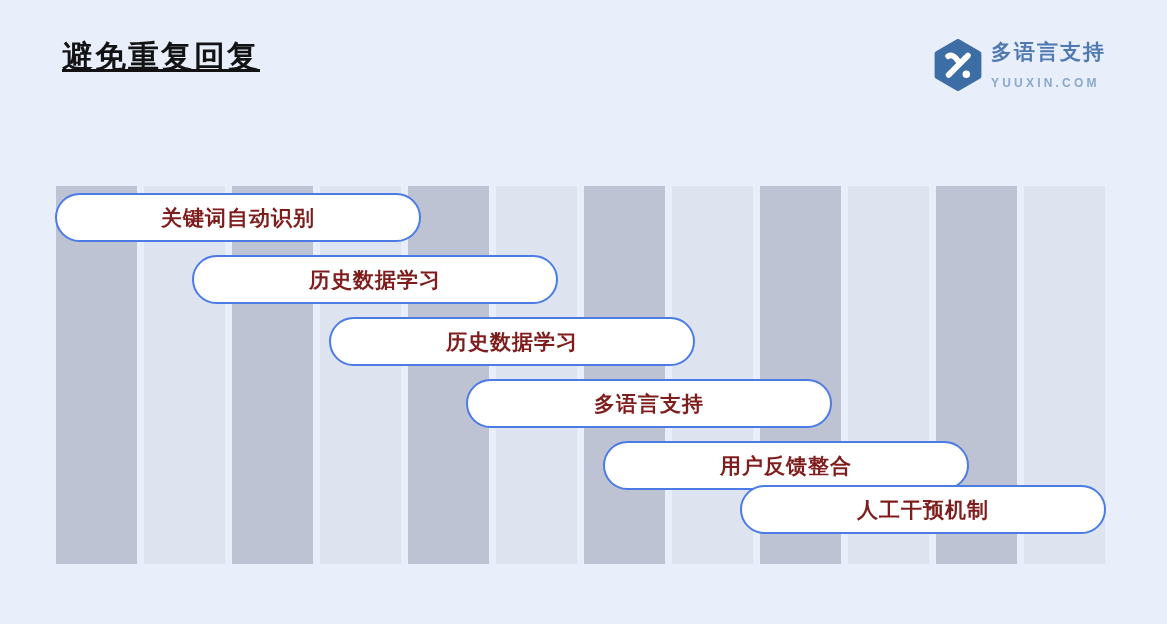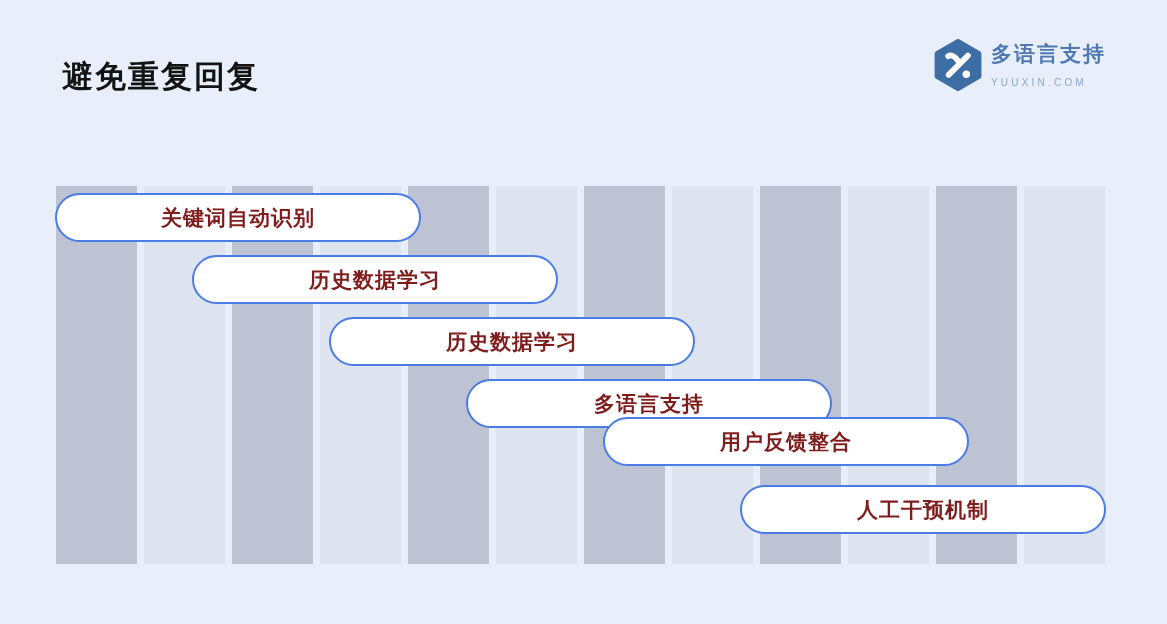--- a/index.html
+++ b/index.html
@@ -12,45 +12,46 @@
   .page {
     position: relative;
     width: 1167px;
     height: 624px;
     background: #e9eefb;
   }
   
   .page-title {
     position: absolute;
     left: 62px;
-    top: 56px;
+    top: 36px;
     font-size: 31px;
     font-weight: bold;
     letter-spacing: 2px;
     color: #131313;
+    text-decoration: underline;
   }
   .brand {
     position: absolute;
     left: 933px;
     top: 39px;
     display: flex;
     align-items: center;
   }
   .brand-icon { width: 50px; height: 52px; display: block; }
   .brand-text { margin-left: 8px; }
   .brand-name {
     font-size: 21px;
     font-weight: bold;
     color: #4e79b2;
     letter-spacing: 2px;
     line-height: 1.1;
   }
   .brand-domain {
-    font-size: 10px;
-    font-weight: normal;
+    font-size: 12px;
+    font-weight: bold;
     color: #8aa8cd;
     letter-spacing: 3.2px;
     margin-top: 12px;
   }
   .subtitle {
     position: absolute;
     left: 0;
     top: 114px;
     width: 100%;
     text-align: center;
@@ -133,21 +134,21 @@
       </div>
       <div class="pill" style="left: 192px; top: 255px;">
         <span>历史数据学习</span>
       </div>
       <div class="pill" style="left: 329px; top: 317px;">
         <span>历史数据学习</span>
       </div>
       <div class="pill" style="left: 466px; top: 379px;">
         <span>多语言支持</span>
       </div>
-      <div class="pill" style="left: 603px; top: 417px; align-items: center;">
+      <div class="pill" style="left: 603px; top: 441px; align-items: center;">
         <span>用户反馈整合</span>
       </div>
       <div class="pill" style="left: 740px; top: 485px;">
         <span>人工干预机制</span>
       </div>
     </div>
 
 </div>
 
 </body></html>

